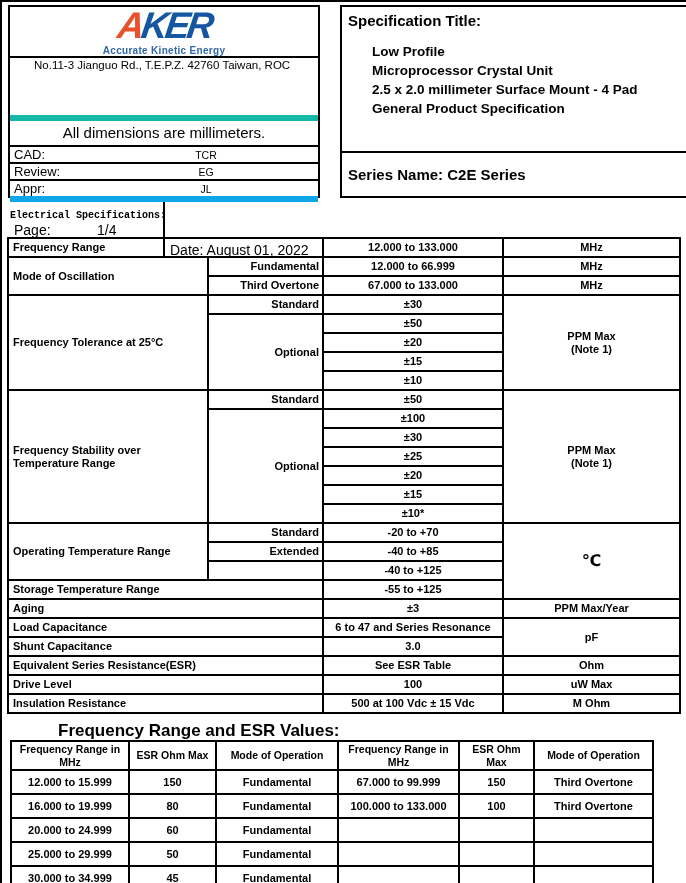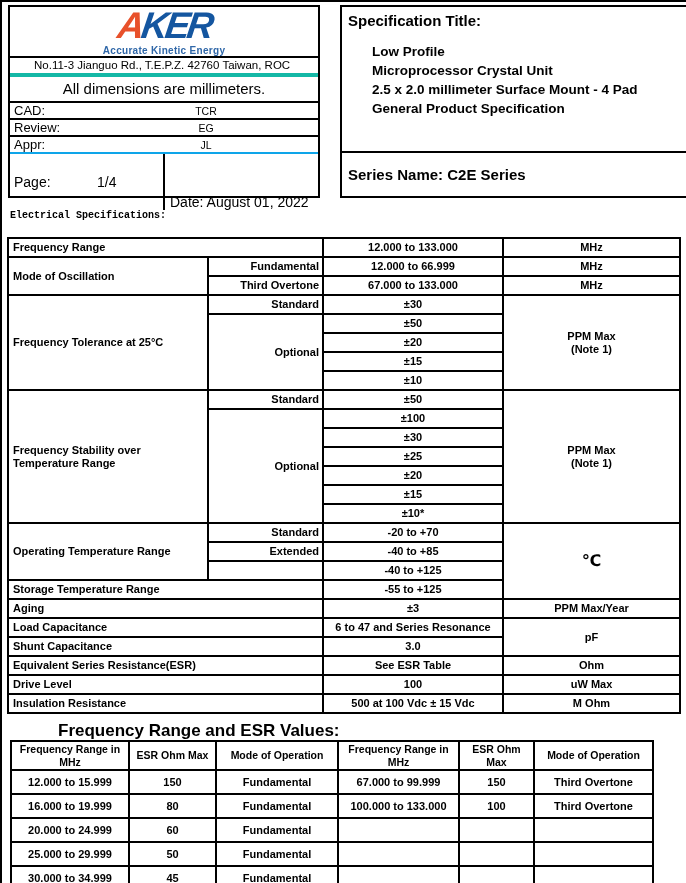--- a/index.html
+++ b/index.html
@@ -11,25 +11,25 @@
   
   .hdr-left{position:absolute;left:8px;top:5px;width:312px;height:193px;
             border:2px solid #000;box-sizing:border-box;display:flex;flex-direction:column;}
   .logo-area{height:66px;display:flex;flex-direction:column;align-items:center;justify-content:center;}
   .logo-text{font-size:37px;font-weight:800;font-style:italic;letter-spacing:-3px;
              transform:skewX(-8deg);line-height:1;}
   .logo-a{color:#E8512B;}
   .logo-ker{color:#1456A0;}
   .logo-tagline{font-size:10px;font-weight:bold;color:#2F67A8;margin-top:1px;letter-spacing:0.3px;}
   .address-row{border-top:2px solid #000;height:16px;line-height:15px;font-size:11.5px;padding-left:24px;}
-  .dims-row{border-top:4px solid #14b8a6;height:24px;line-height:24px;font-size:15px;text-align:center;}
+  .dims-row{border-top:6px solid #14b8a6;height:24px;line-height:24px;font-size:15px;text-align:center;margin-top:42px;}
   .field-row{border-top:2px solid #000;height:17px;display:flex;align-items:center;}
   .field-label{font-size:13px;padding-left:4px;width:80px;}
   .field-value{flex:1;text-align:center;font-size:10.5px;}
-  .pagedate-row{border-top:2px solid #0ea5e9;flex:1;display:flex;align-items:stretch;justify-content:flex-end;}
+  .pagedate-row{border-top:6px solid #0ea5e9;flex:1;display:flex;align-items:stretch;justify-content:flex-end;}
   .page-cell{width:153px;border-right:2px solid #000;display:flex;align-items:center;}
   .page-label{font-size:14px;padding-left:4px;}
   .page-value{flex:1;text-align:center;font-size:14px;}
   .date-cell{flex:1;display:flex;align-items:center;font-size:14px;padding-left:5px;margin-top:40px;}
 
   
   .hdr-right{position:absolute;left:340px;top:5px;width:394px;height:193px;
              border:2px solid #000;box-sizing:border-box;display:flex;flex-direction:column;}
   .spec-title-box{height:146px;border-bottom:2px solid #000;padding:5px 6px;box-sizing:border-box;}
   .spec-title-label{font-size:15px;font-weight:bold;}

